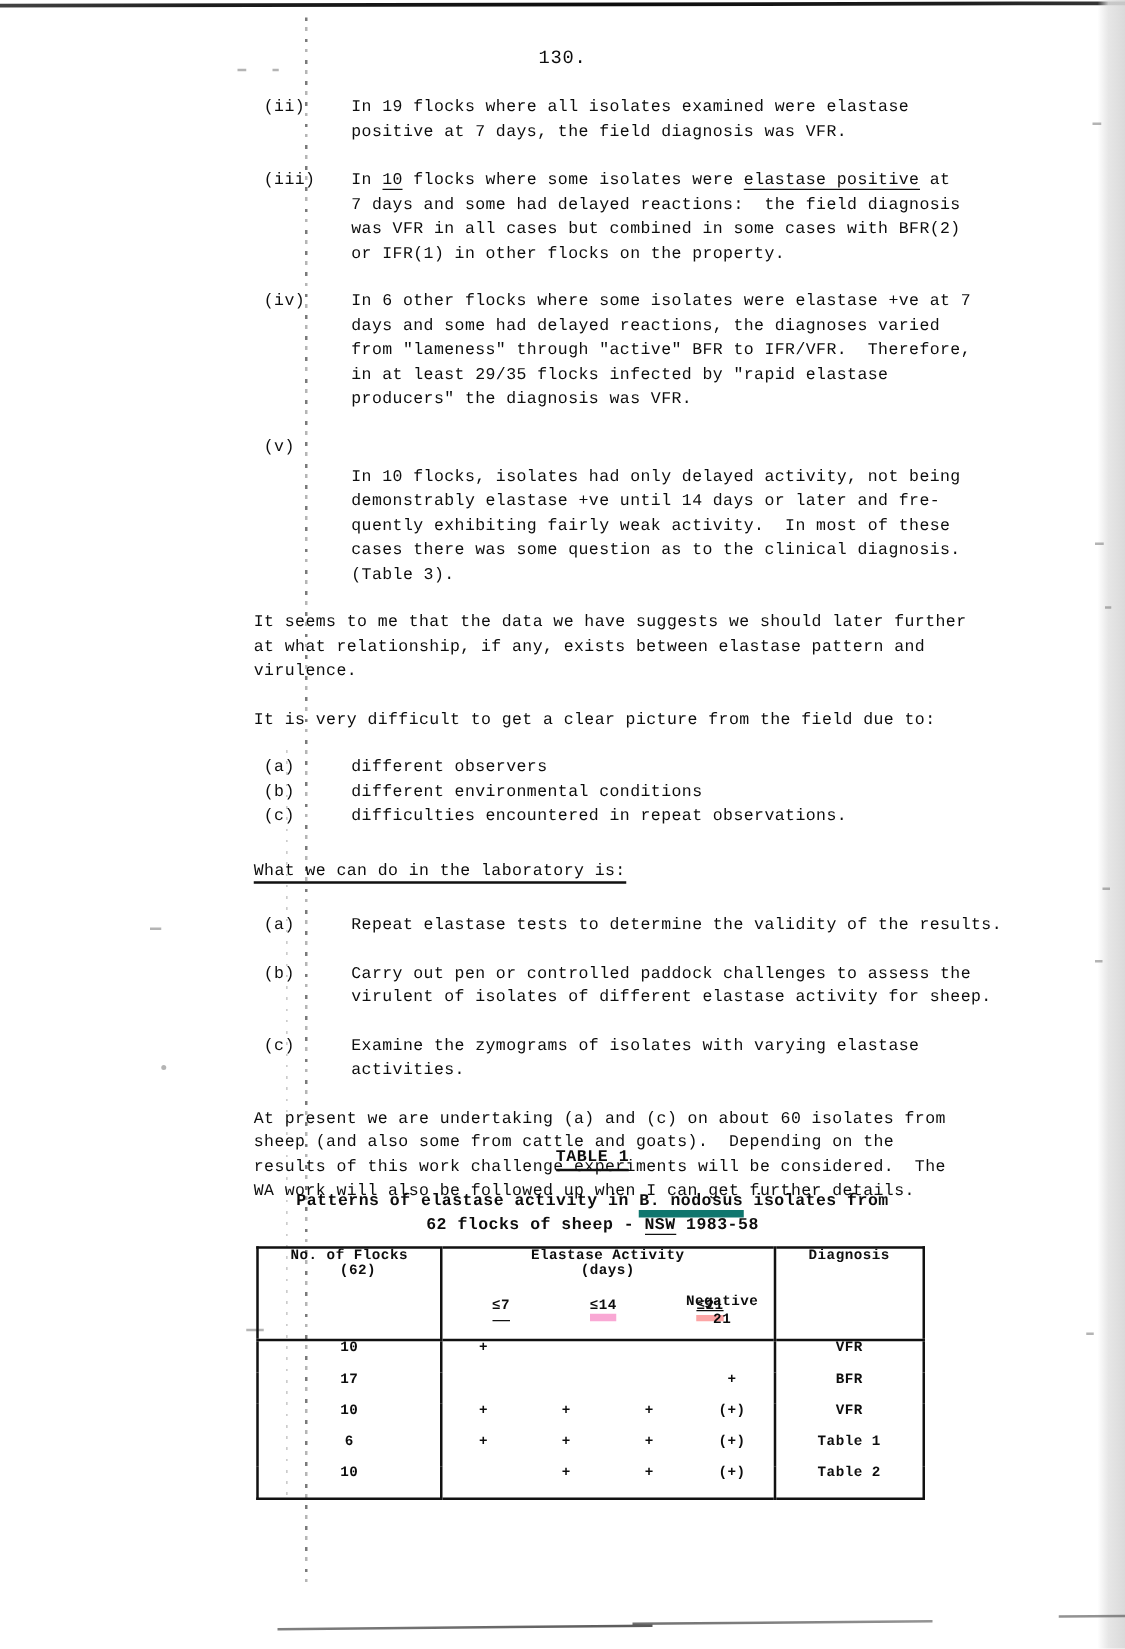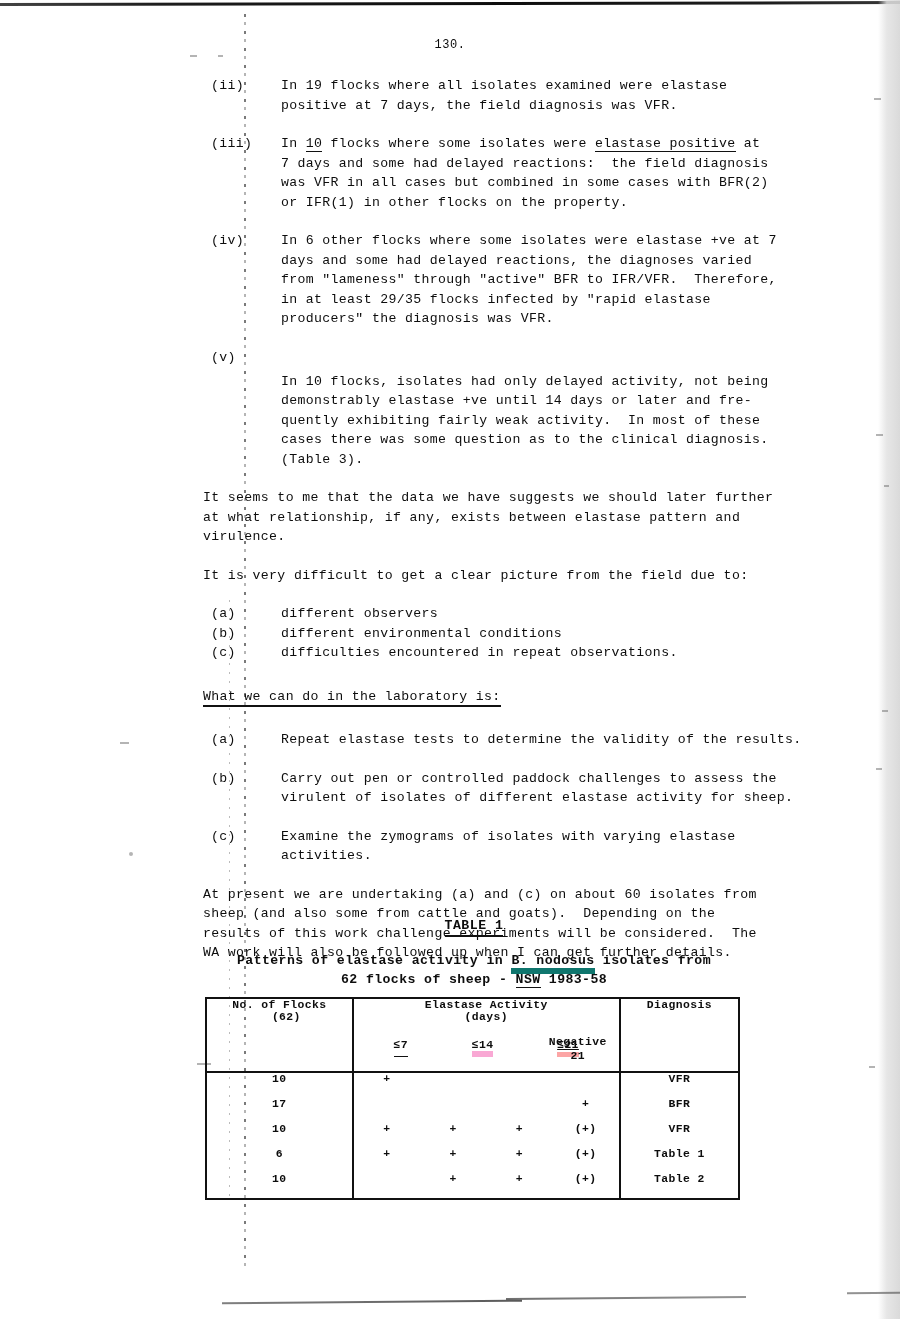--- a/index.html
+++ b/index.html
@@ -45,21 +45,21 @@
   }
   .scan-bot-c{
     position:absolute;left:847px;top:1292px;width:60px;height:2px;
     background:#4a4a4a;opacity:.6;transform:rotate(-0.5deg);
   }
   .speck{position:absolute;background:#777;opacity:.55;}
 
   
   .pagenum{
     position:absolute;top:38px;left:0;width:900px;text-align:center;
-    font-size:12px;letter-spacing:.6px;
+    font-size:15px;letter-spacing:.6px;
   }
   .body-text{
     position:absolute;left:0;top:0;width:900px;
     font-size:13.2px;line-height:19.5px;letter-spacing:.35px;
   }
   .row{position:relative;display:flex;}
   .lbl{position:absolute;left:178px;white-space:pre;}
   .txt{margin-left:248px;margin-right:30px;white-space:pre-wrap;}
   .flush{margin-left:170px;margin-right:36px;white-space:pre-wrap;}
   u{text-decoration:underline;text-underline-offset:2px;}

